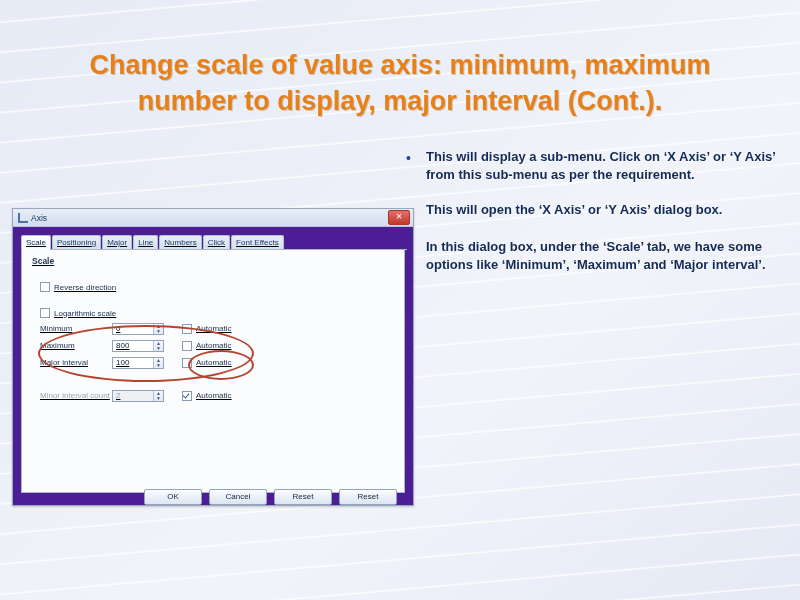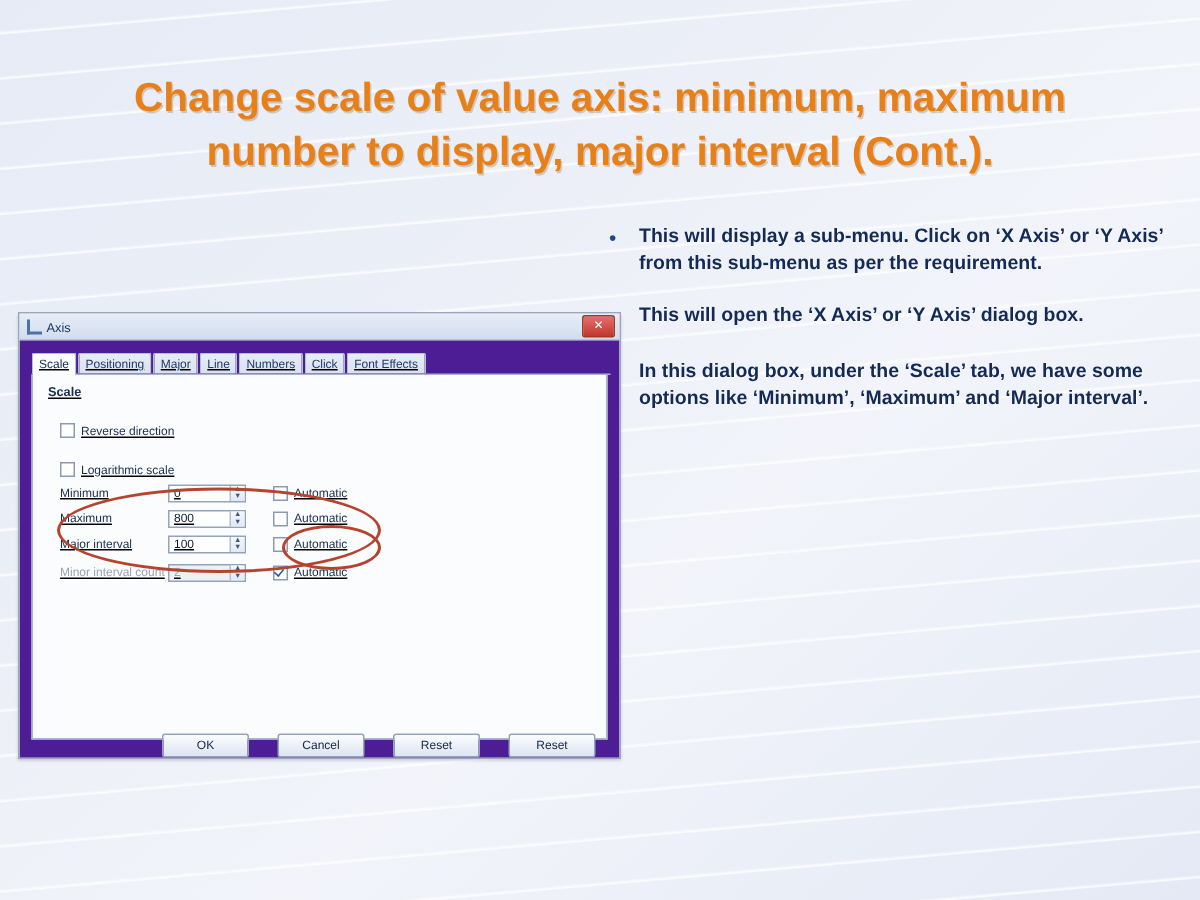--- a/index.html
+++ b/index.html
@@ -224,21 +224,21 @@
     text-align: center;
     color: #46587a;
   }
   .field-chk {
     display: flex;
     align-items: center;
     margin-left: 18px;
     font-size: 8px;
     color: #1a2e4a;
   }
-  .minor-row { margin-top: 6px; }
+  .minor-row { margin-top: 20px; }
   .minor-row .field-label { color: #9aa3b1; }
   .minor-row .spin {
     background: #eef0f4;
     color: #9aa3b1;
   }
   .highlight-ellipse {
     position: absolute;
     left: 16px;
     top: 75px;
     width: 212px;
@@ -268,21 +268,21 @@
   .btn {
     width: 56px;
     height: 14px;
     font-size: 8px;
     color: #12243f;
     border: 1px solid #94a4ba;
     border-radius: 2px;
     background: linear-gradient(to bottom, #fafcfe, #dde5f1);
     text-align: center;
     line-height: 13px;
-    margin-left: 19px;
+    margin-left: 7px;
   }
 </style>
 </head>
 <body>
 
 <div class="slide">
 
   <div class="slide-title">Change scale of value axis: minimum, maximum number to display, major interval (Cont.).</div>
 
   <div class="bullets">

